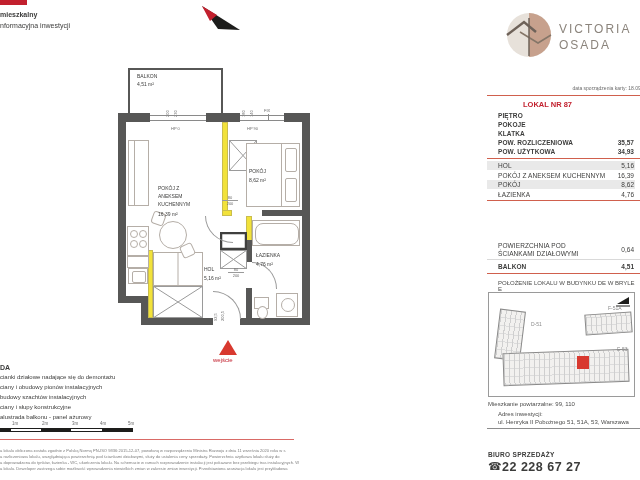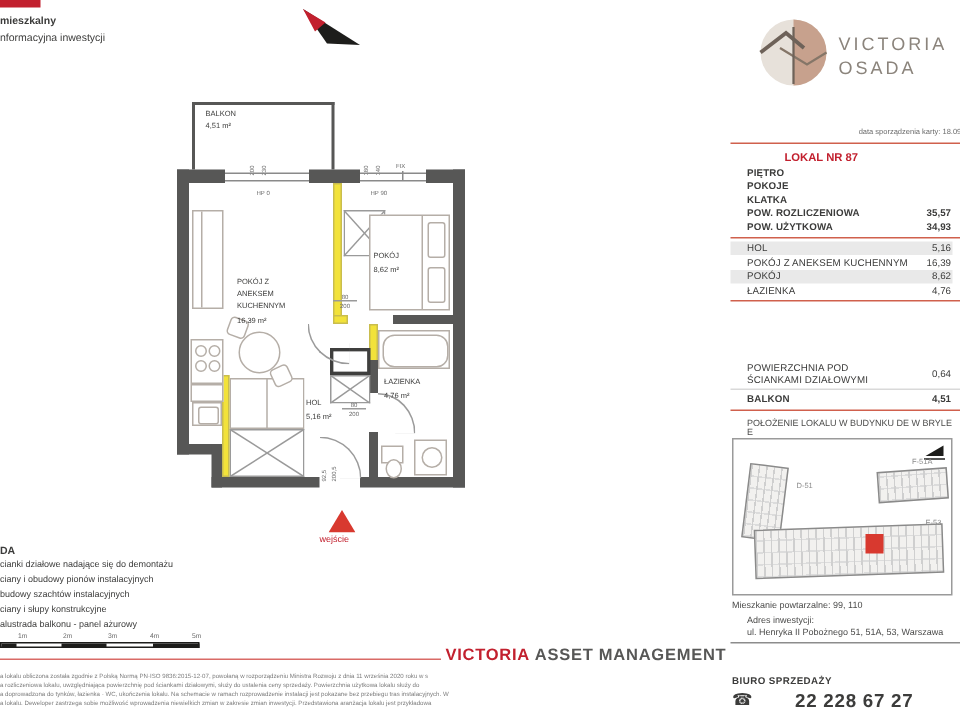--- a/index.html
+++ b/index.html
@@ -102,21 +102,21 @@
     <div class="abs" style="left:128px;top:53px;font-size:5px;color:#8a8a8a;">E-53</div>
     <div class="abs" style="left:88px;top:63px;width:12px;height:13px;background:#d8392f;"></div>
   </div>
   <div class="abs" style="left:488px;top:401px;font-size:6px;color:#4c4c4b;">Mieszkanie powtarzalne: 99, 110</div>
 
   <div class="abs" style="left:498px;top:411px;font-size:6px;color:#4c4c4b;">Adres inwestycji:</div>
   <div class="abs" style="left:498px;top:419px;font-size:6px;color:#4c4c4b;">ul. Henryka II Pobożnego 51, 51A, 53, Warszawa</div>
   <div class="abs" style="left:487px;top:428px;width:153px;height:1px;background:#8c8c8c;"></div>
   <div class="abs b" style="left:488px;top:451px;font-size:6.5px;letter-spacing:0.3px;">BIURO SPRZEDAŻY</div>
   <span class="abs" style="left:488px;top:460px;font-size:11px;">☎</span>
-  <div class="abs b" style="left:530px;top:460px;font-size:12.5px;letter-spacing:0.5px;">22 228 67 27</div>
+  <div class="abs b" style="left:502px;top:460px;font-size:12.5px;letter-spacing:0.5px;">22 228 67 27</div>
 
   <div class="abs" style="left:128px;top:68px;width:95px;height:45px;border:2.5px solid #575756;border-bottom:none;box-sizing:border-box;"></div>
   <div class="abs t5" style="left:137px;top:73px;">BALKON</div>
   <div class="abs t5" style="left:137px;top:81px;">4,51 m²</div>
 
   <div class="dim vdim" style="left:170px;top:112px;">200</div>
   <div class="dim vdim" style="left:178px;top:112px;">230</div>
   <div class="dim vdim" style="left:246px;top:112px;">180</div>
   <div class="dim vdim" style="left:254px;top:112px;">140</div>
 
@@ -238,23 +238,19 @@
   <div class="abs" style="left:72px;top:421px;font-size:4.5px;color:#6b6b6b;">3m</div>
   <div class="abs" style="left:100px;top:421px;font-size:4.5px;color:#6b6b6b;">4m</div>
   <div class="abs" style="left:128px;top:421px;font-size:4.5px;color:#6b6b6b;">5m</div>
   <div class="abs" style="left:0;top:428px;width:133px;height:4px;border:0.5px solid #1d1d1b;box-sizing:border-box;">
     <div class="abs" style="left:0;top:0;width:10px;height:3px;background:#1d1d1b;"></div>
     <div class="abs" style="left:40px;top:0;width:30px;height:3px;background:#1d1d1b;"></div>
     <div class="abs" style="left:101px;top:0;width:31px;height:3px;background:#1d1d1b;"></div>
   </div>
 
   <div class="abs" style="left:0;top:439px;width:294px;height:1px;background:#d96a66;"></div>
-  <div class="abs" style="left:297px;top:431px;font-size:11px;font-weight:bold;letter-spacing:0.5px;">
-    <span class="red">VICTORIA</span>
-    <span style="color:#575756;font-weight:600;">ASSET MANAGEMENT</span>
-  </div>
 
   <div class="abs tiny" style="left:0;top:449px;">a lokalu obliczona została zgodnie z Polską Normą PN-ISO 9836:2015-12-07, powołaną w rozporządzeniu Ministra Rozwoju z dnia 11 września 2020 roku w s</div>
   <div class="abs tiny" style="left:0;top:455px;">a rozliczeniowa lokalu, uwzględniająca powierzchnię pod ściankami działowymi, służy do ustalenia ceny sprzedaży. Powierzchnia użytkowa lokalu służy do</div>
   <div class="abs tiny" style="left:0;top:461px;">a doprowadzona do tynków, łazienka - WC, ukończenia lokalu. Na schemacie w ramach rozprowadzenie instalacji jest pokazane bez przebiegu tras instalacyjnych. W</div>
   <div class="abs tiny" style="left:0;top:467px;">a lokalu. Deweloper zastrzega sobie możliwość wprowadzenia niewielkich zmian w zakresie zmian inwestycji. Przedstawiona aranżacja lokalu jest przykładowa</div>
 
 </div>
 
 </body></html>

